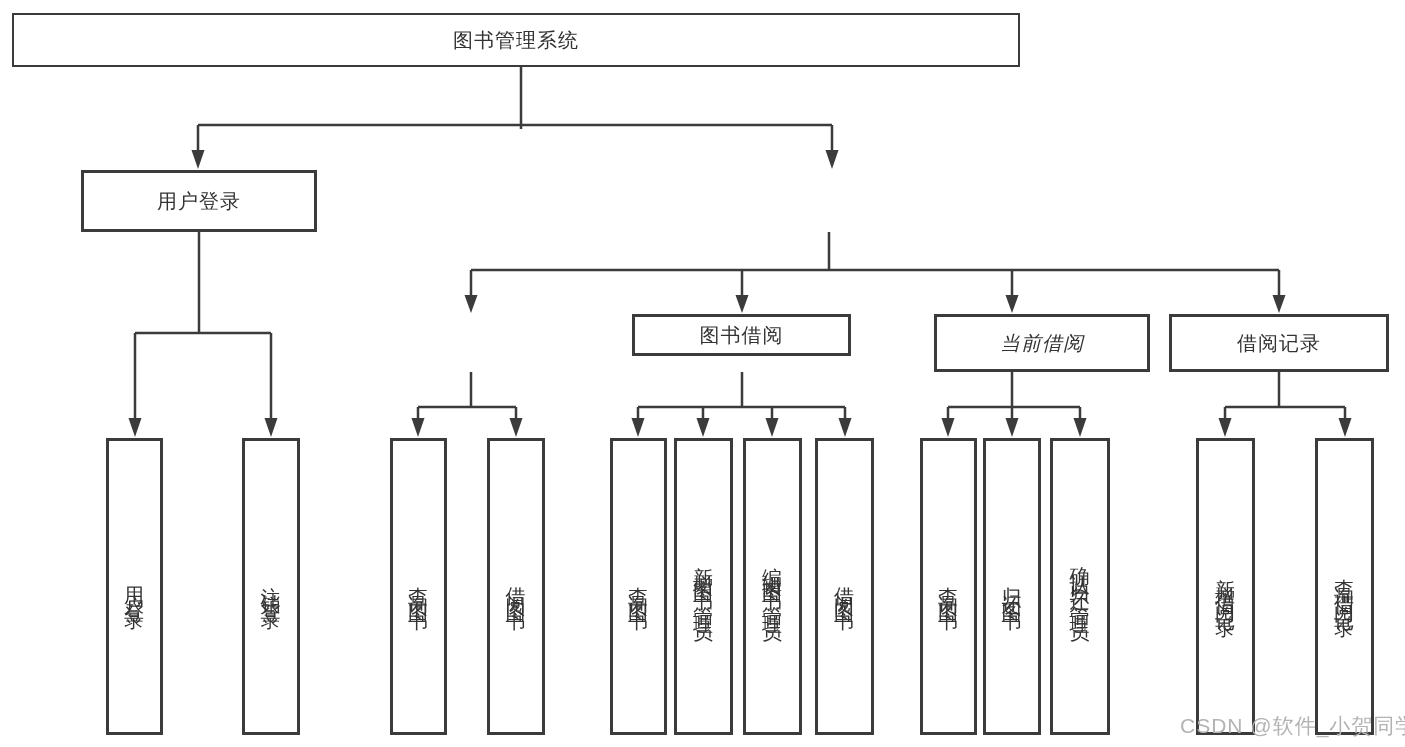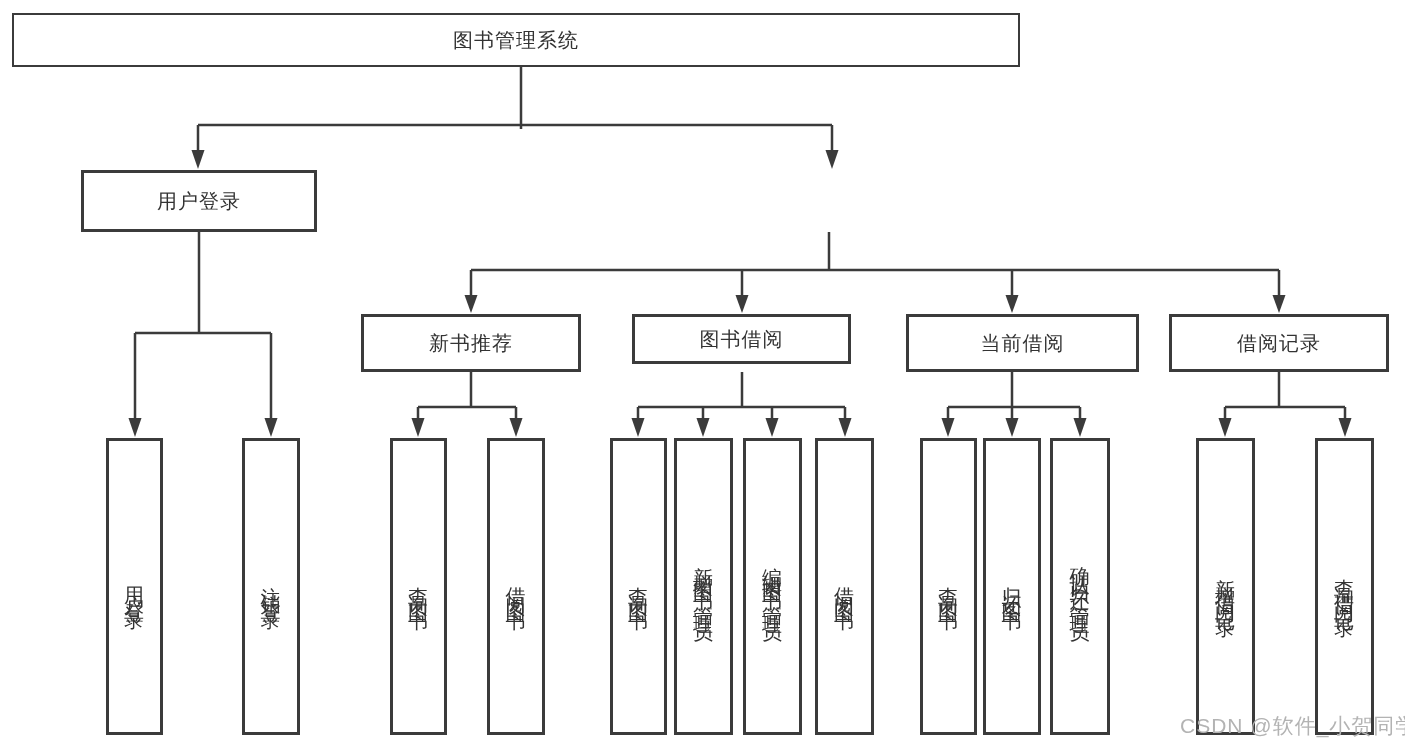--- a/index.html
+++ b/index.html
@@ -113,27 +113,24 @@
   </svg>
 
   <div class="node root-box" style="left:12px; top:13px; width:1008px; height:54px;">
     <span>图书管理系统</span>
   </div>
 
   <div class="node mid-box" style="left:81px; top:170px; width:236px; height:62px;">
     <span>用户登录</span>
   </div>
 
-  <div class="node mid-box" style="left:361px; top:314px; width:220px; height:58px;">
-    <span>新书推荐</span>
-  </div>
-  <div class="node mid-box" style="left:632px; top:314px; width:219px; height:50px;">
+  <div class="node mid-box" style="left:632px; top:314px; width:219px; height:42px;">
     <span>图书借阅</span>
   </div>
-  <div class="node mid-box" style="left:906px; top:314px; width:233px; height:58px;">
+  <div class="node mid-box" style="left:934px; top:314px; width:216px; height:58px;font-style:italic;">
     <span>当前借阅</span>
   </div>
   <div class="node mid-box" style="left:1169px; top:314px; width:220px; height:58px;">
     <span>借阅记录</span>
   </div>
 
   <div class="node leaf-box" style="left:106px; top:438px; width:57px; height:297px;">
     <span>用户登录</span>
   </div>
   <div class="node leaf-box" style="left:242px; top:438px; width:58px; height:297px;">

